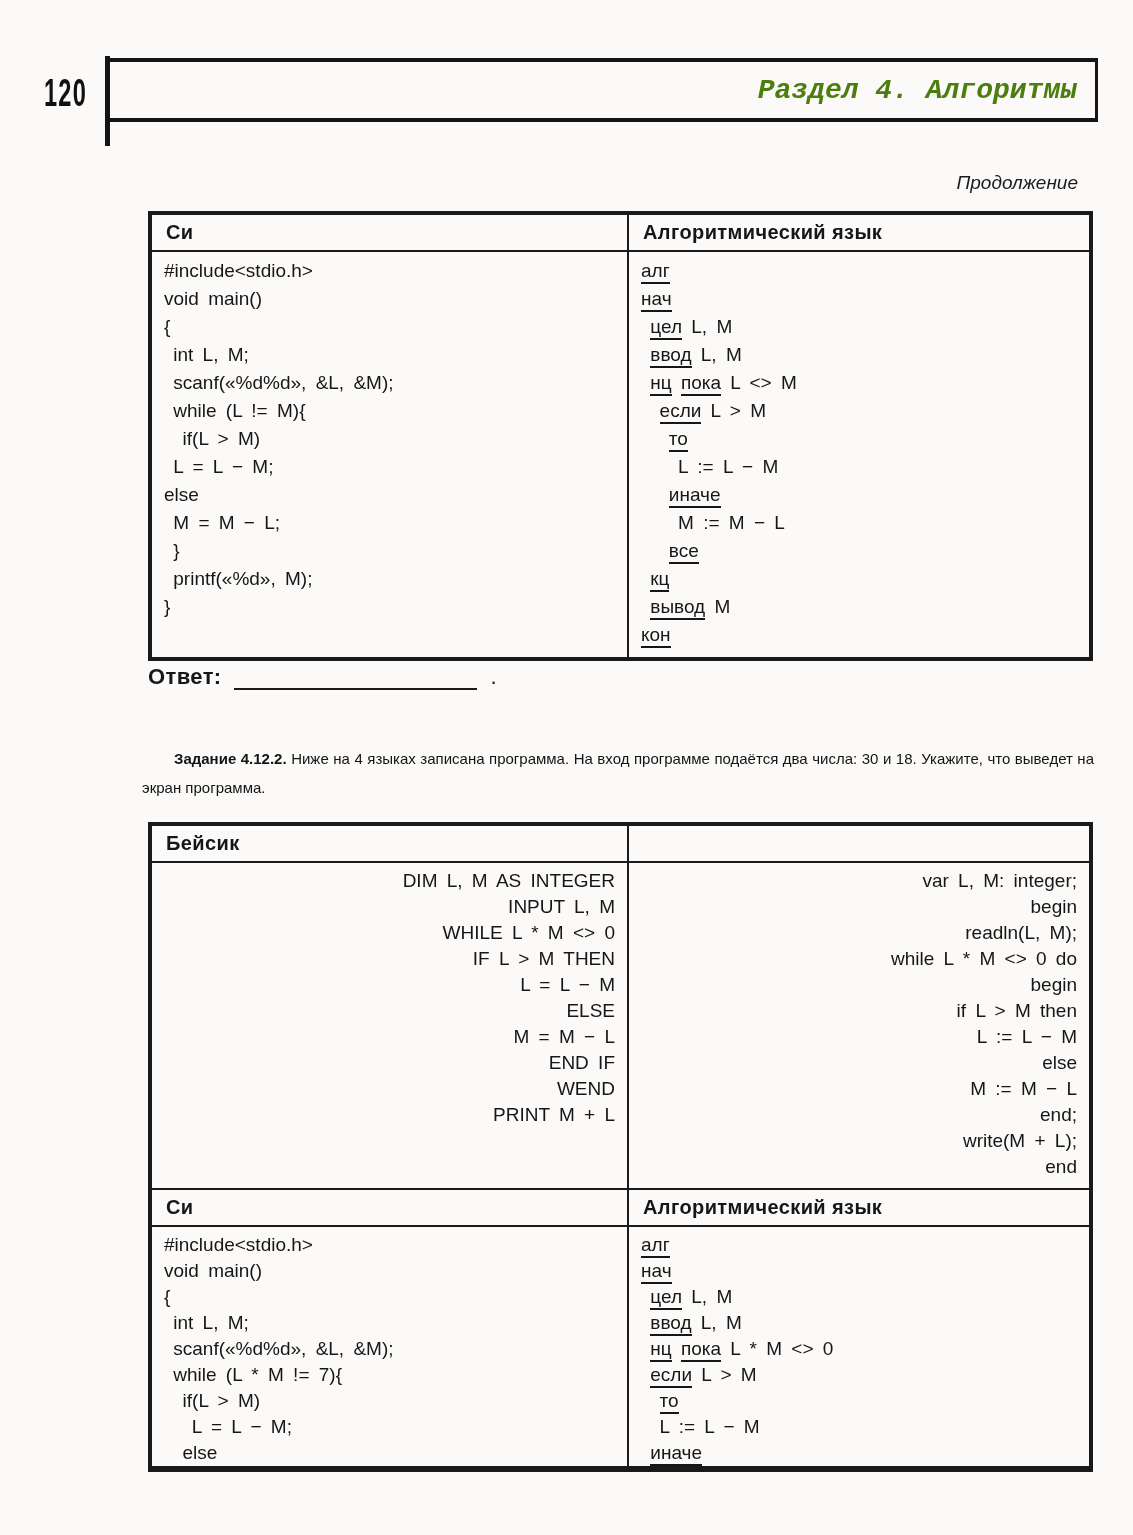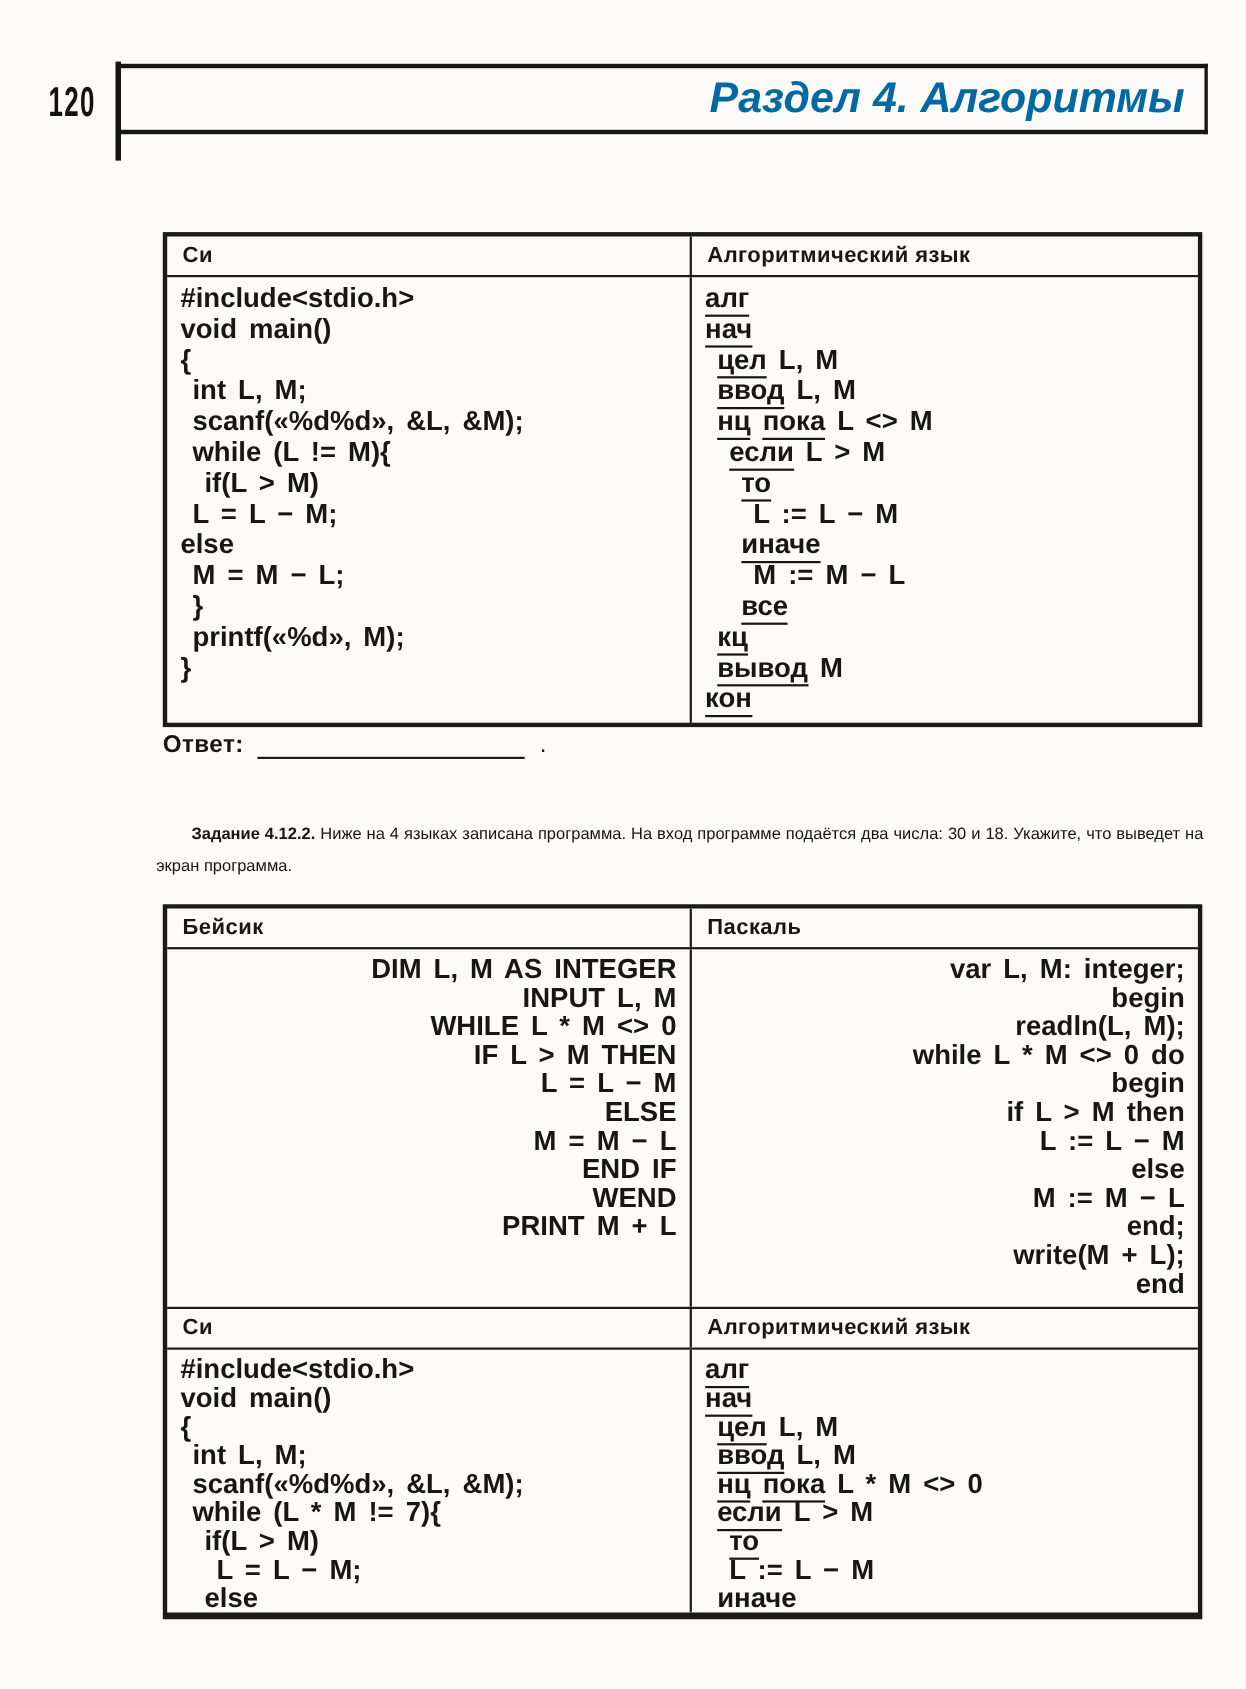--- a/index.html
+++ b/index.html
@@ -22,22 +22,22 @@
   }
   .header-box{
     position:absolute;left:110px;top:58px;width:988px;height:64px;
     border-top:4px solid #151515;
     border-bottom:4px solid #151515;
     border-right:3px solid #151515;
     display:flex;align-items:center;justify-content:flex-end;
     padding-right:18px;box-sizing:border-box;
   }
   .header-title{
-    font-family:Liberation Sans, sans-serif;
-    font-style:italic;font-weight:bold;font-size:39px;color:#0369a1;
+    font-family:Liberation Mono, monospace;
+    font-style:italic;font-weight:bold;font-size:28px;color:#4d7c0f;
   }
   .left-tick{
     position:absolute;left:105px;top:56px;width:5px;height:90px;
     background:#151515;
   }
   .continuation{
     position:absolute;left:143px;top:172px;width:935px;
     text-align:right;font-style:italic;font-size:19px;color:#1c1c1c;
   }
 
@@ -49,22 +49,22 @@
   .t-row{display:flex;}
   .t-cell-l{width:477px;border-right:2px solid #1a1a1a;box-sizing:border-box;}
   .t-cell-r{flex:1;box-sizing:border-box;}
   .t-head{border-bottom:2px solid #1a1a1a;}
   .t-head .hcell{
     font-weight:bold;font-size:20px;letter-spacing:.4px;
     padding:6px 14px 5px;height:35px;box-sizing:border-box;
   }
   .t-sep{border-top:2px solid #1a1a1a;}
   .code{
-    font-size:25px;white-space:pre;word-spacing:4px;
-    padding:5px 12px 8px;box-sizing:border-box;font-weight:bold;
+    font-size:19px;white-space:pre;word-spacing:4px;
+    padding:5px 12px 8px;box-sizing:border-box;
   }
   .lh28 .code{line-height:28px;}
   .lh26 .code{line-height:26px;}
   .u{border-bottom:2px solid #161616;padding-bottom:1px;}
   .row-clip{height:239px;overflow:hidden;}
   .row-clip2{min-height:325px;text-align:right;}
 
   
   .answer{
     position:absolute;left:148px;top:664px;
@@ -88,20 +88,21 @@
 <body>
 
 <div class="page">
 
   <div class="page-num">120</div>
   <div class="left-tick"></div>
   <div class="header-box">
     <span class="header-title">Раздел 4. Алгоритмы</span>
   </div>
 
+  <div class="continuation">Продолжение</div>
 
   <div class="codetable lh28" style="top:211px;">
     <div class="t-row t-head">
       <div class="t-cell-l hcell">Си</div>
       <div class="t-cell-r hcell">Алгоритмический язык</div>
     </div>
     <div class="t-row">
       <div class="t-cell-l code"><div><span>#include&lt;stdio.h&gt;</span></div><div><span>void main()</span></div><div><span>{</span></div><div><span> int L, M;</span></div><div><span> scanf(«%d%d», &amp;L, &amp;M);</span></div><div><span> while (L != M){</span></div><div><span>  if(L &gt; M)</span></div><div><span> L = L − M;</span></div><div><span>else</span></div><div><span> M = M − L;</span></div><div><span> }</span></div><div><span> printf(«%d», M);</span></div><div><span>}</span></div></div>
       <div class="t-cell-r code"><div><span class="u">алг</span></div><div><span class="u">нач</span></div><div><span> </span><span class="u">цел</span><span> L, M</span></div><div><span> </span><span class="u">ввод</span><span> L, M</span></div><div><span> </span><span class="u">нц</span><span> </span><span class="u">пока</span><span> L &lt;&gt; M</span></div><div><span>  </span><span class="u">если</span><span> L &gt; M</span></div><div><span>   </span><span class="u">то</span></div><div><span>    L := L − M</span></div><div><span>   </span><span class="u">иначе</span></div><div><span>    M := M − L</span></div><div><span>   </span><span class="u">все</span></div><div><span> </span><span class="u">кц</span></div><div><span> </span><span class="u">вывод</span><span> M</span></div><div><span class="u">кон</span></div></div>
     </div>
@@ -113,21 +114,20 @@
     <span class="answer-period">.</span>
   </div>
 
   <div class="task">
     <b>Задание 4.12.2.</b><span> Ниже на 4 языках записана программа. На вход программе подаётся два числа: 30 и 18. Укажите, что выведет на экран программа.</span>
   </div>
 
   <div class="codetable lh26" style="top:822px;border-bottom-width:6px;">
     <div class="t-row t-head">
       <div class="t-cell-l hcell">Бейсик</div>
-      <div class="t-cell-r hcell">Паскаль</div>
     </div>
     <div class="t-row row-clip2">
       <div class="t-cell-l code"><div><span>DIM L, M AS INTEGER</span></div><div><span>INPUT L, M</span></div><div><span>WHILE L * M &lt;&gt; 0</span></div><div><span>IF L &gt; M THEN</span></div><div><span> L = L − M</span></div><div><span>ELSE</span></div><div><span> M = M − L</span></div><div><span>END IF</span></div><div><span>WEND</span></div><div><span>PRINT M + L</span></div></div>
       <div class="t-cell-r code"><div><span>var L, M: integer;</span></div><div><span>begin</span></div><div><span> readln(L, M);</span></div><div><span> while L * M &lt;&gt; 0 do</span></div><div><span> begin</span></div><div><span>  if L &gt; M then</span></div><div><span>   L := L − M</span></div><div><span>  else</span></div><div><span>   M := M − L</span></div><div><span> end;</span></div><div><span> write(M + L);</span></div><div><span>end</span></div></div>
     </div>
     <div class="t-row t-head t-sep">
       <div class="t-cell-l hcell">Си</div>
       <div class="t-cell-r hcell">Алгоритмический язык</div>
     </div>
     <div class="t-row row-clip">

